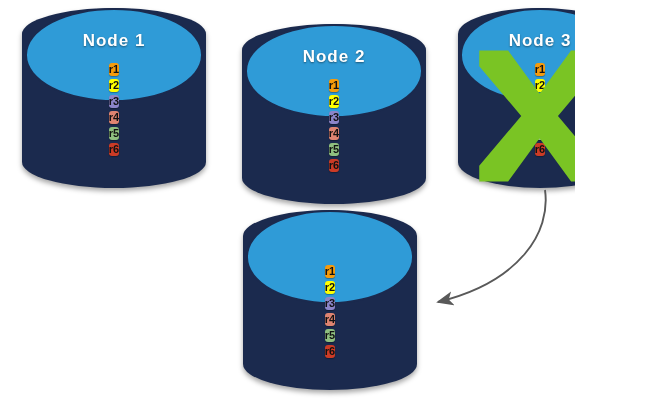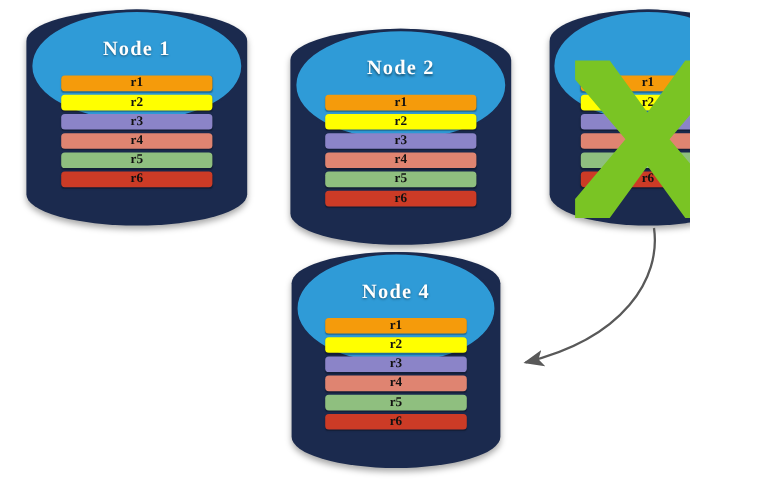--- a/index.html
+++ b/index.html
@@ -6,21 +6,21 @@
     margin: 0;
     padding: 0;
     background: #ffffff;
   }
   #canvas {
     position: relative;
     width: 575px;
     height: 402px;
     background: #ffffff;
     overflow: hidden;
-    font-family: Liberation Serif, serif;
+    font-family: Liberation Sans, sans-serif;
   }
 
   
   .node {
     position: absolute;
   }
   .node-body {
     position: absolute;
     left: 0;
     top: 0;
@@ -56,20 +56,21 @@
   }
 
   
   .rows {
     position: absolute;
     left: 16%;
     width: 68%;
     display: flex;
     flex-direction: column;
     gap: 3px;
+    align-items: center;
   }
   .row-bar {
     height: 13px;
     border-radius: 3px;
     display: flex;
     align-items: center;
     justify-content: center;
     color: #111111;
     font-weight: bold;
     font-size: 11px;
@@ -122,38 +123,38 @@
           <div class="row-bar" style="background: rgb(255, 255, 0);">r2</div>
           <div class="row-bar" style="background: rgb(139, 132, 200);">r3</div>
           <div class="row-bar" style="background: rgb(223, 132, 113);">r4</div>
           <div class="row-bar" style="background: rgb(143, 191, 127);">r5</div>
           <div class="row-bar" style="background: rgb(204, 59, 38);">r6</div>
         </div>
       </div>
       <div class="node" style="left: 458px; top: 8px; width: 164px; height: 180px;">
         <div class="node-body" style="background: rgb(27, 42, 78);"></div>
         <div class="node-top" style="background: rgb(47, 155, 215);"></div>
+        <div class="node-title">Node 3</div>
         <div class="rows" style="top: 55px;">
           <div class="row-bar" style="background: rgb(245, 155, 11);">r1</div>
           <div class="row-bar" style="background: rgb(255, 255, 0);">r2</div>
           <div class="row-bar" style="background: rgb(139, 132, 200);">r3</div>
           <div class="row-bar" style="background: rgb(223, 132, 113);">r4</div>
           <div class="row-bar" style="background: rgb(143, 191, 127);">r5</div>
           <div class="row-bar" style="background: rgb(204, 59, 38);">r6</div>
         </div>
         <div class="x-mark" style="left: 16.4px; top: 36px; width: 131.2px; height: 144px;">
           <svg viewBox="0 0 100 100" width="131.20000000000002" height="144">
             <path d="M 4 0 L 26 0 L 50 33 L 74 0 L 96 0 L 96 12 L 64 50 L 96 88 L 96 100 L 74 100 L 50 67 L 26 100 L 4 100 L 4 88 L 36 50 L 4 12 Z" fill="#7ac424"></path>
           </svg>
         </div>
       </div>
       <div class="node" style="left: 243px; top: 210px; width: 174px; height: 180px;">
         <div class="node-body" style="background: rgb(27, 42, 78);"></div>
         <div class="node-top" style="background: rgb(47, 155, 215);"></div>
-        <div class="node-title">Node 4</div>
         <div class="rows" style="top: 55px;">
           <div class="row-bar" style="background: rgb(245, 155, 11);">r1</div>
           <div class="row-bar" style="background: rgb(255, 255, 0);">r2</div>
           <div class="row-bar" style="background: rgb(139, 132, 200);">r3</div>
           <div class="row-bar" style="background: rgb(223, 132, 113);">r4</div>
           <div class="row-bar" style="background: rgb(143, 191, 127);">r5</div>
           <div class="row-bar" style="background: rgb(204, 59, 38);">r6</div>
         </div>
       </div>
     </div>

